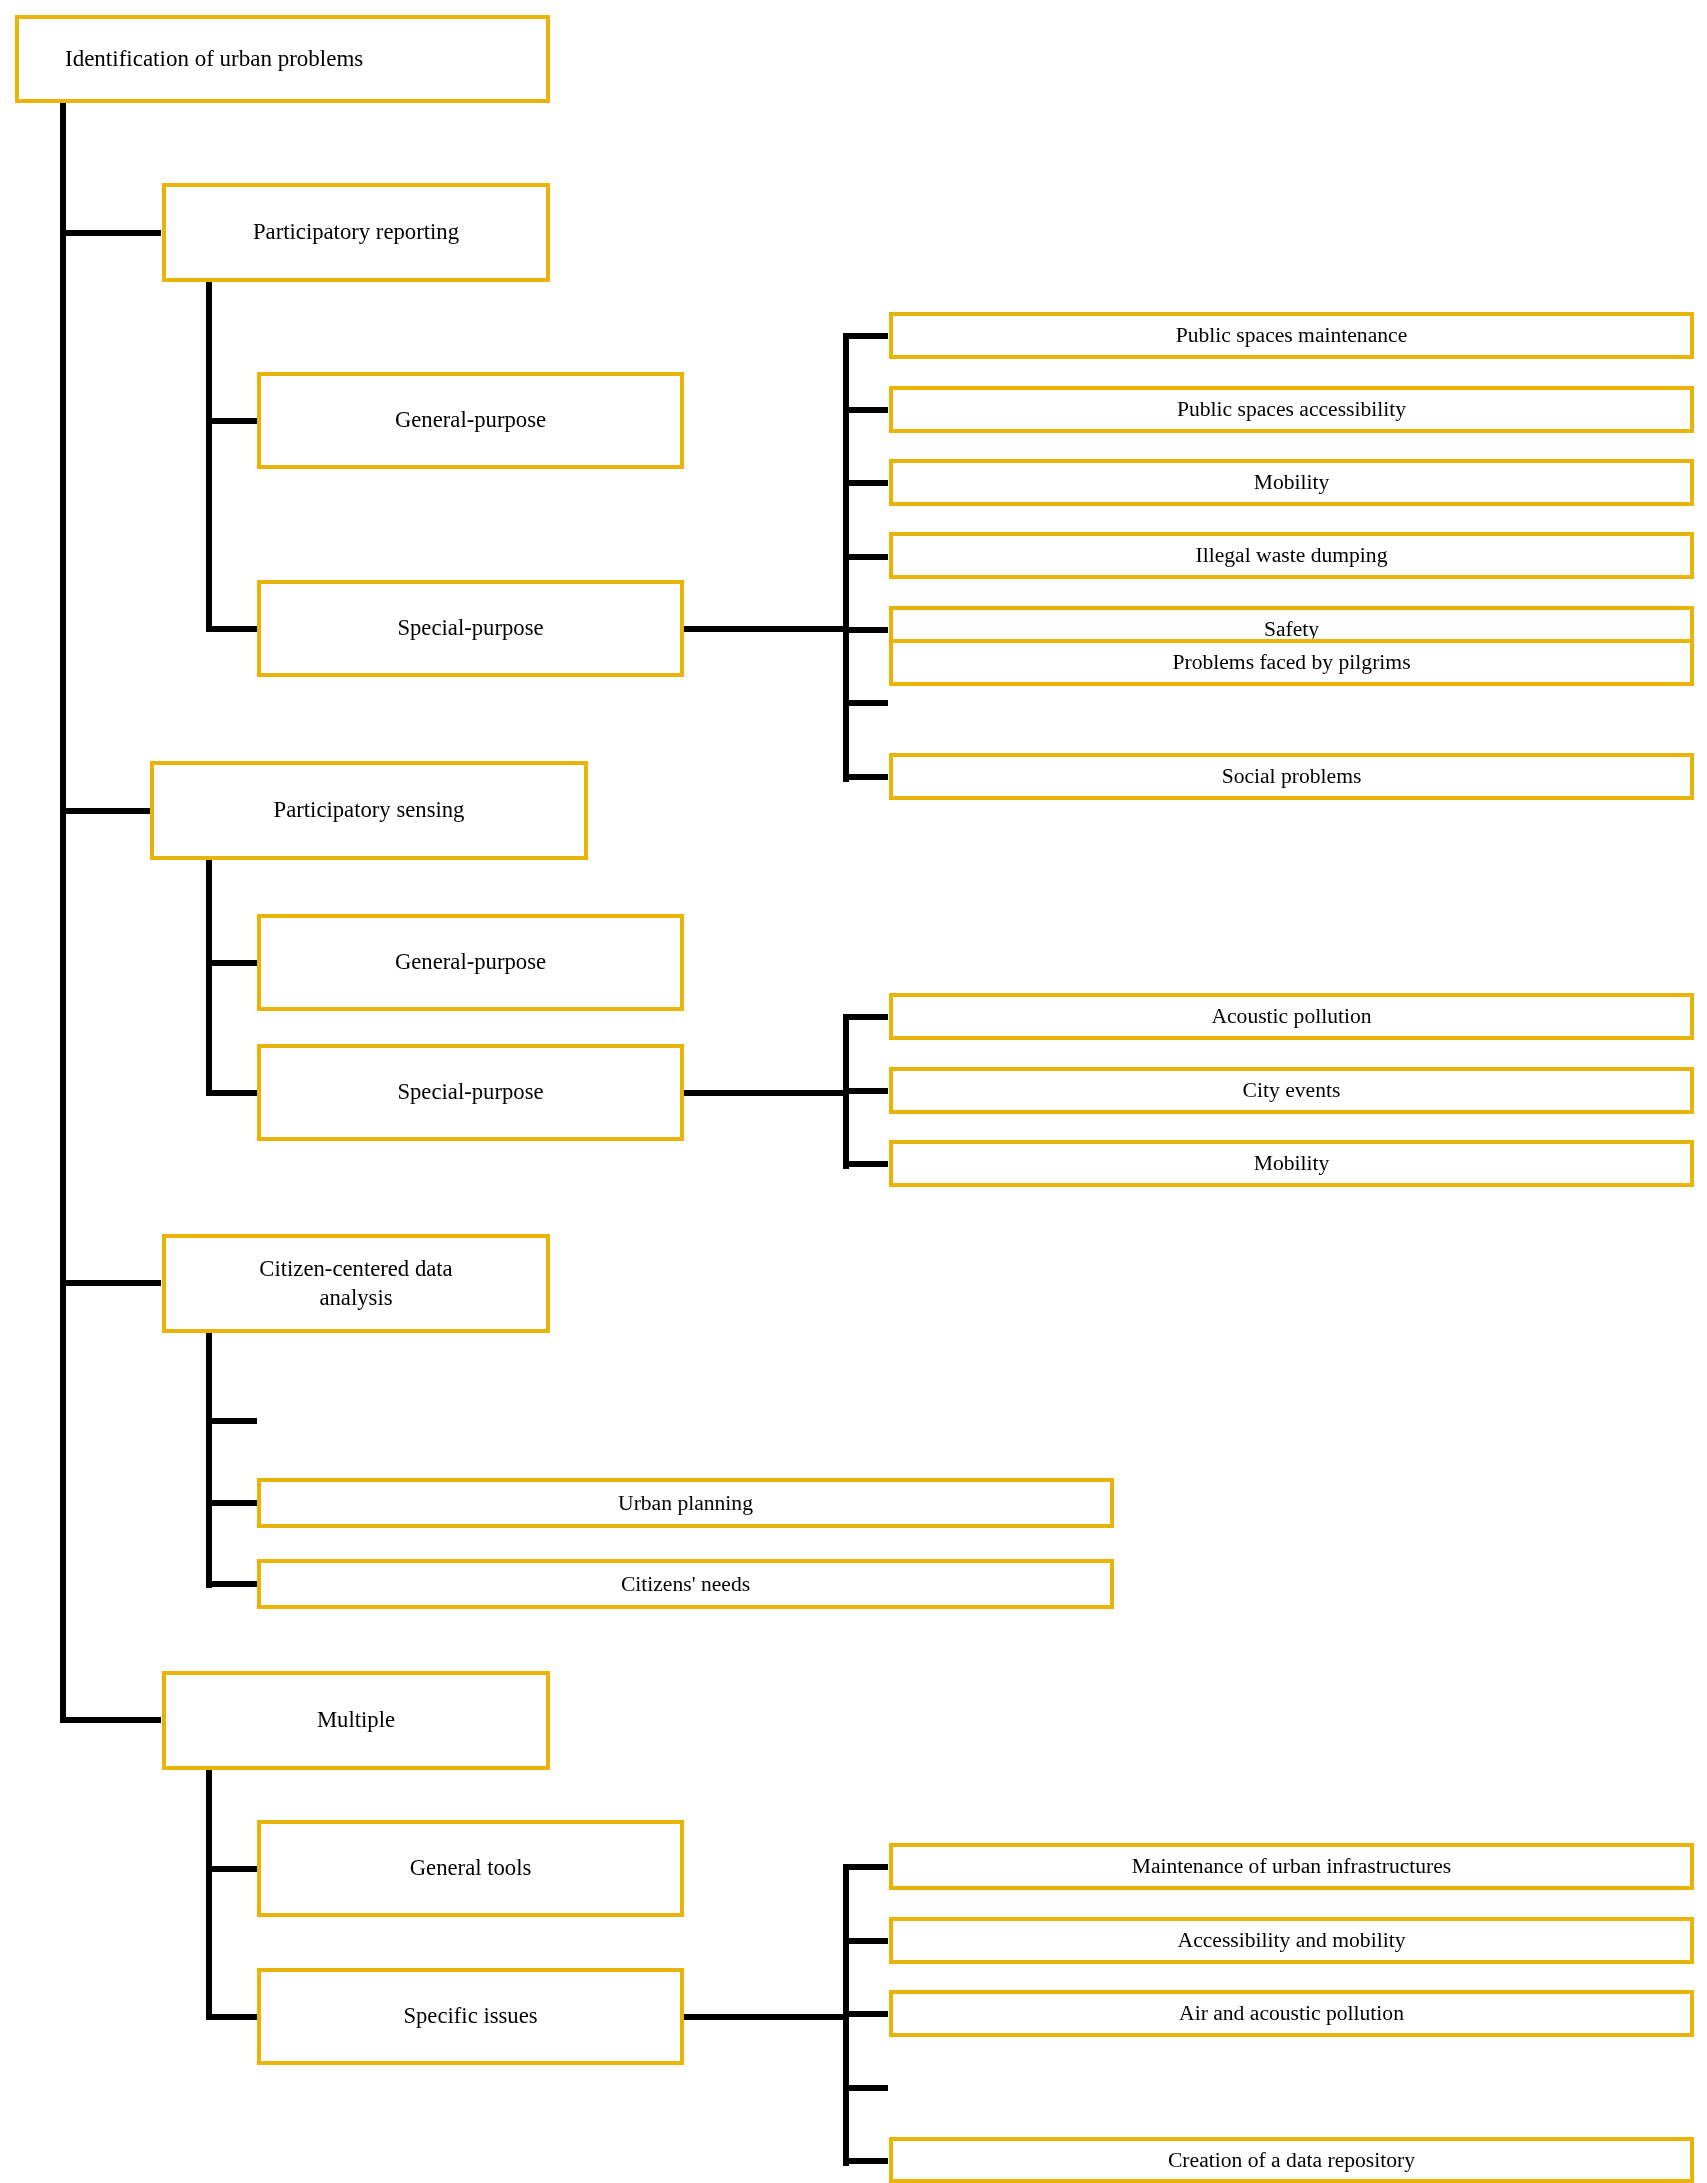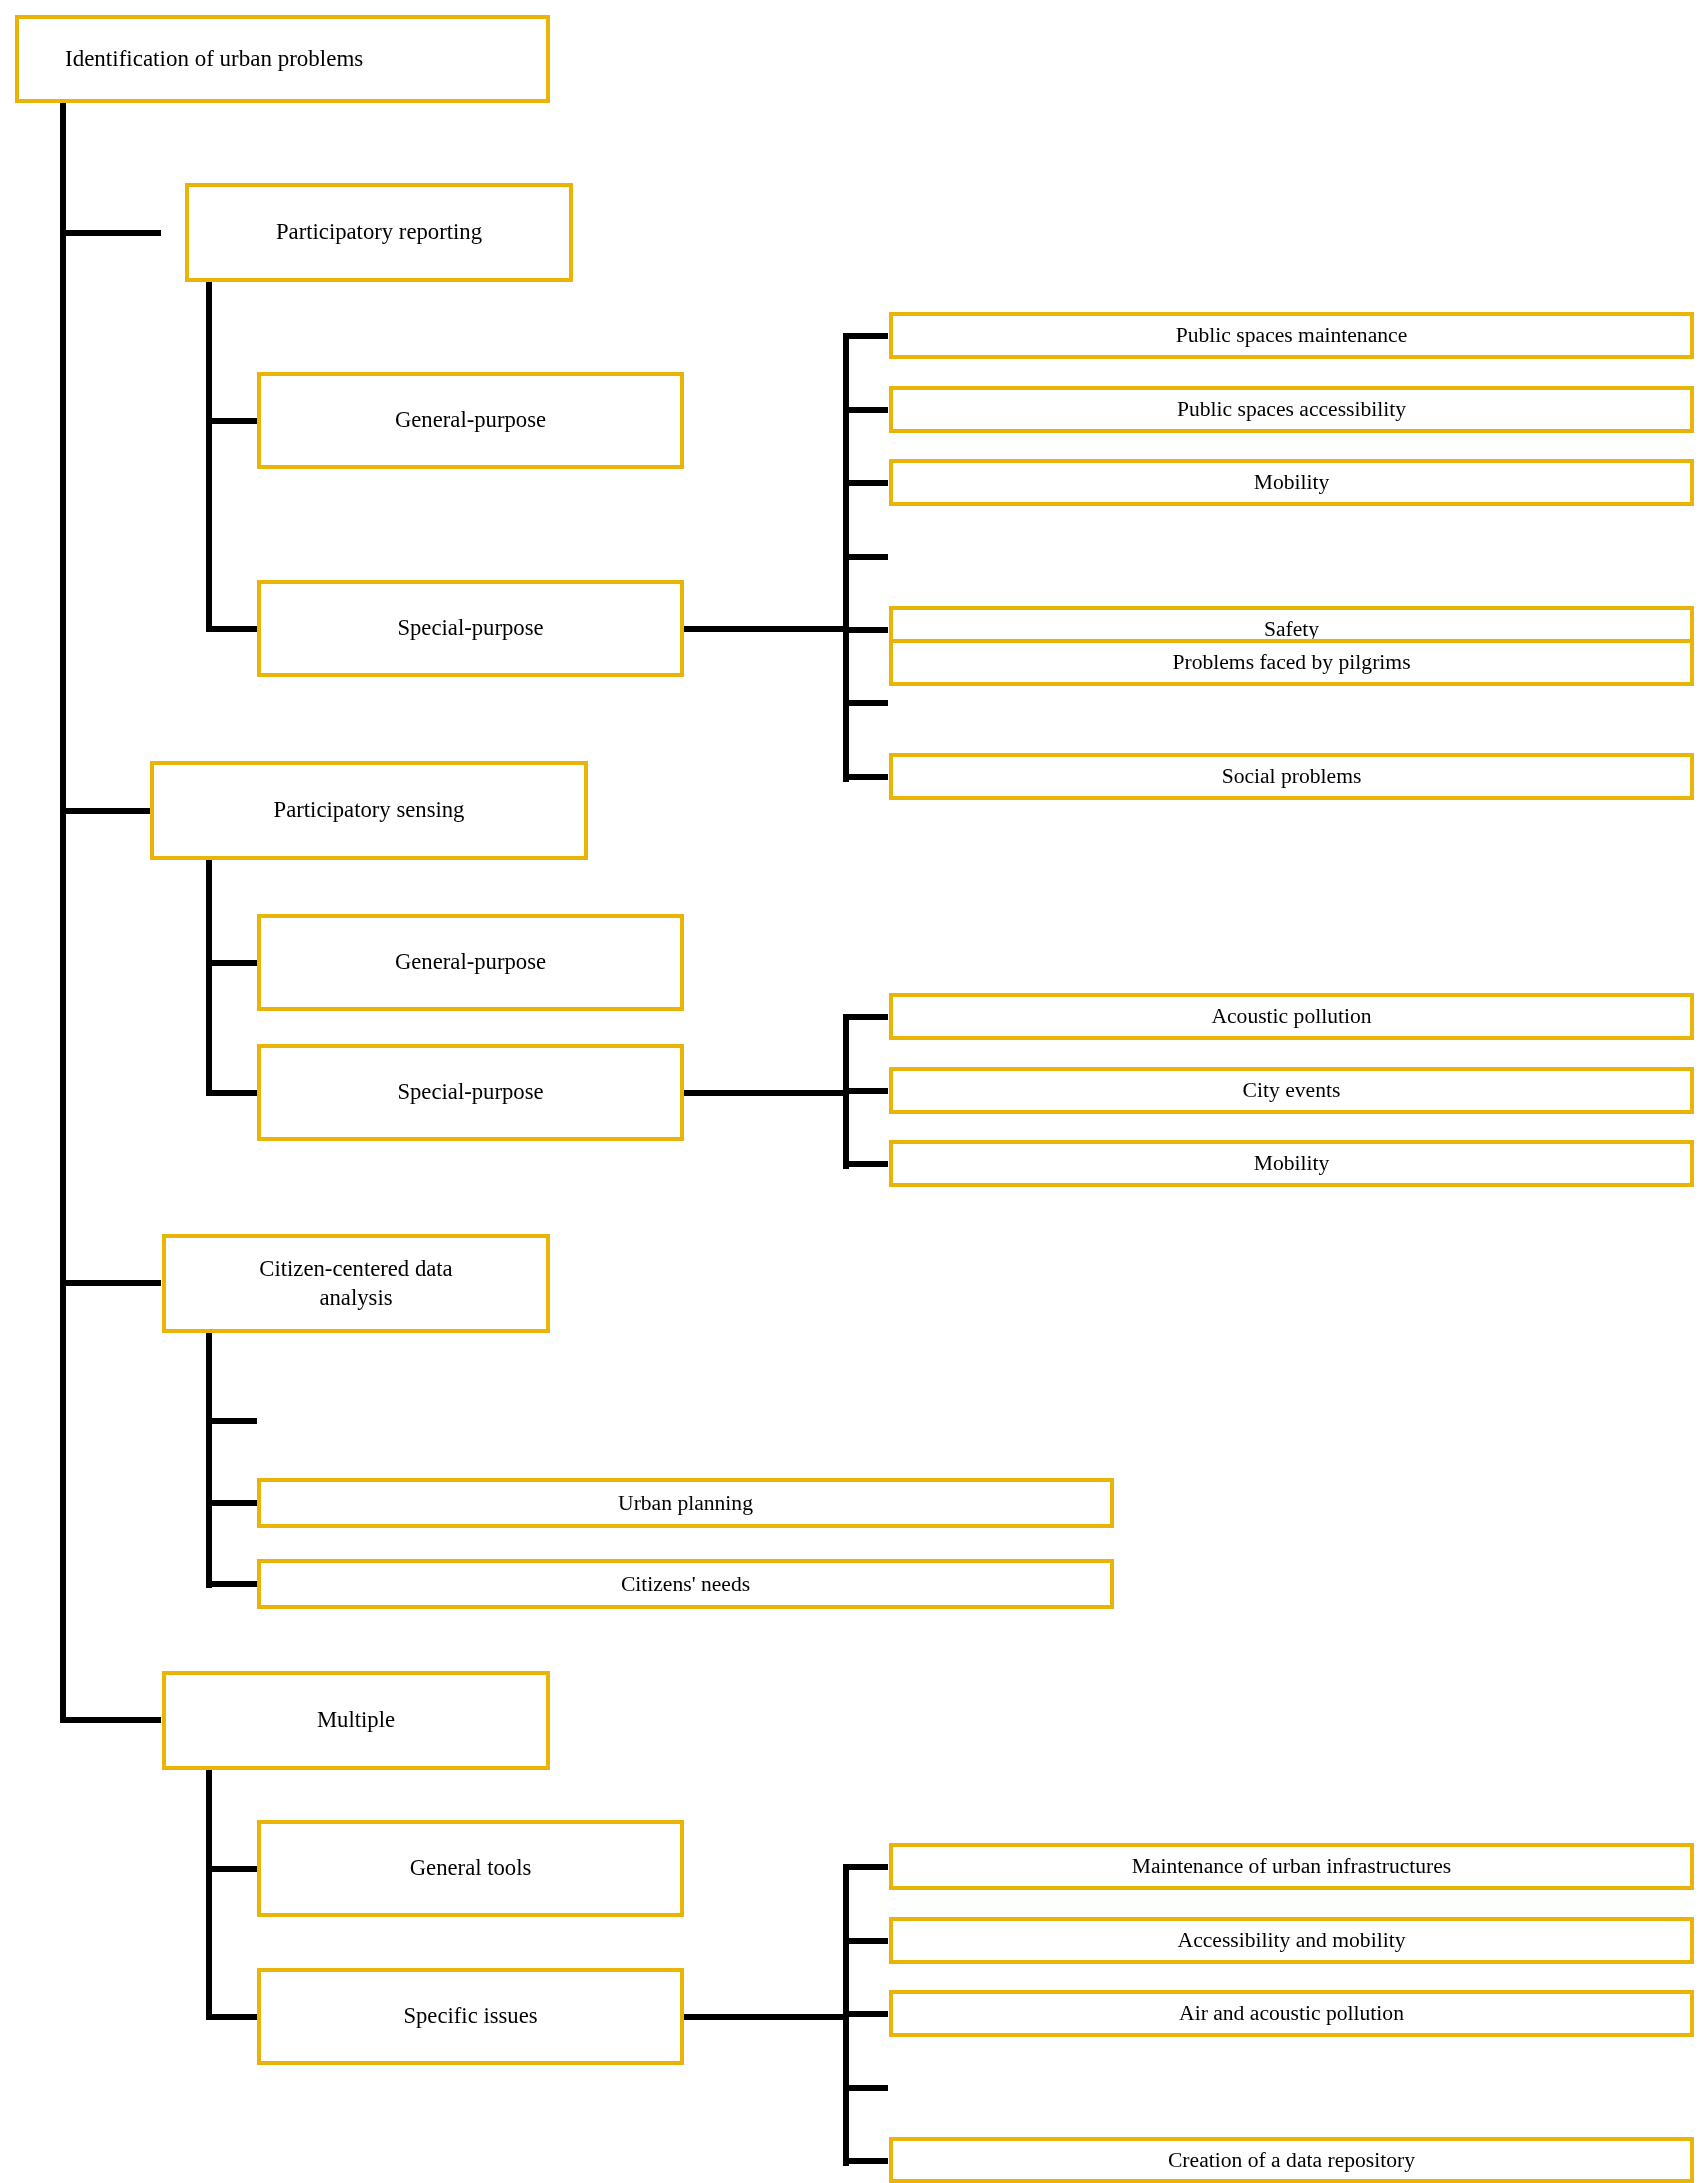--- a/index.html
+++ b/index.html
@@ -88,33 +88,34 @@
 
   <div class="line" style="left:843px;top:1864px;width:6px;height:302px;"></div>
   <div class="line" style="left:843px;top:1864px;width:45px;height:6px;"></div>
   <div class="line" style="left:843px;top:1938px;width:45px;height:6px;"></div>
   <div class="line" style="left:843px;top:2011px;width:45px;height:6px;"></div>
   <div class="line" style="left:843px;top:2085px;width:45px;height:6px;"></div>
   <div class="line" style="left:843px;top:2158px;width:45px;height:6px;"></div>
 
   <div class="node rootbox" style="left:15px;top:15px;width:535px;height:88px;">Identification of urban problems</div>
 
-  <div class="node" style="left:162px;top:183px;width:388px;height:99px;margin-left:23px;">Participatory reporting</div>
+  <div class="node" style="left:162px;top:183px;width:388px;height:99px;">Participatory reporting</div>
   <div class="node" style="left:150px;top:761px;width:438px;height:99px;">Participatory sensing</div>
   <div class="node" style="left:162px;top:1234px;width:388px;height:99px;">
     <span class="inner-narrow">Citizen-centered data analysis</span>
   </div>
   <div class="node" style="left:162px;top:1671px;width:388px;height:99px;">Multiple</div>
 
   <div class="node" style="left:257px;top:372px;width:427px;height:97px;">General-purpose</div>
   <div class="node" style="left:257px;top:580px;width:427px;height:97px;">Special-purpose</div>
 
   <div class="node leaf" style="left:889px;top:312px;width:805px;height:47px;">Public spaces maintenance</div>
   <div class="node leaf" style="left:889px;top:386px;width:805px;height:47px;">Public spaces accessibility</div>
   <div class="node leaf" style="left:889px;top:459px;width:805px;height:47px;">Mobility</div>
+  <div class="node leaf" style="left:889px;top:532px;width:805px;height:47px;">Illegal waste dumping</div>
   <div class="node leaf" style="left:889px;top:606px;width:805px;height:47px;">Safety</div>
   <div class="node leaf" style="left:889px;top:639px;width:805px;height:47px;">Problems faced by pilgrims</div>
   <div class="node leaf" style="left:889px;top:753px;width:805px;height:47px;">Social problems</div>
 
   <div class="node" style="left:257px;top:914px;width:427px;height:97px;">General-purpose</div>
   <div class="node" style="left:257px;top:1044px;width:427px;height:97px;">Special-purpose</div>
 
   <div class="node leaf" style="left:889px;top:993px;width:805px;height:47px;">Acoustic pollution</div>
   <div class="node leaf" style="left:889px;top:1067px;width:805px;height:47px;">City events</div>
   <div class="node leaf" style="left:889px;top:1140px;width:805px;height:47px;">Mobility</div>

